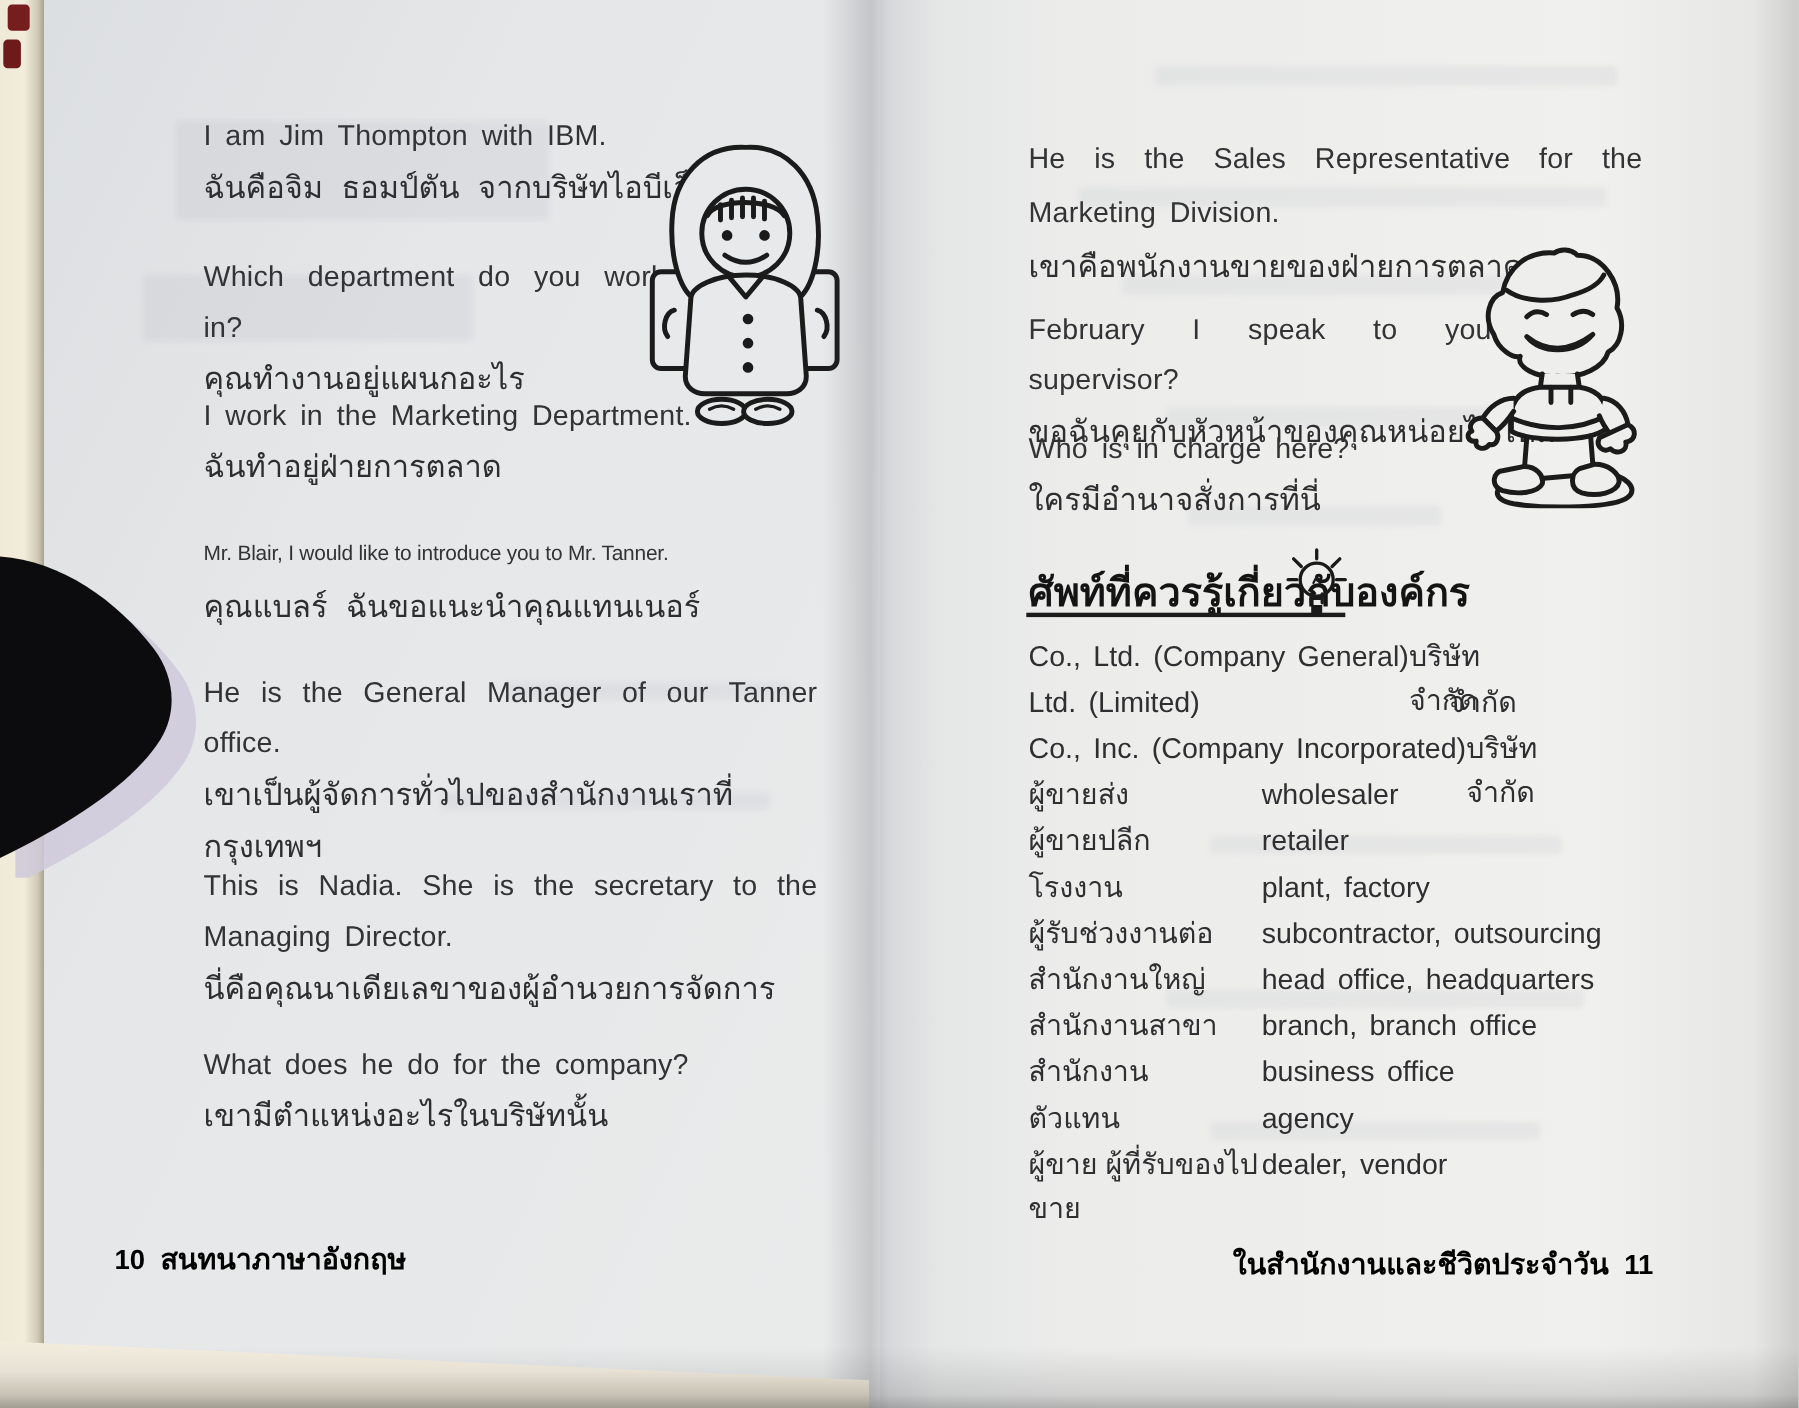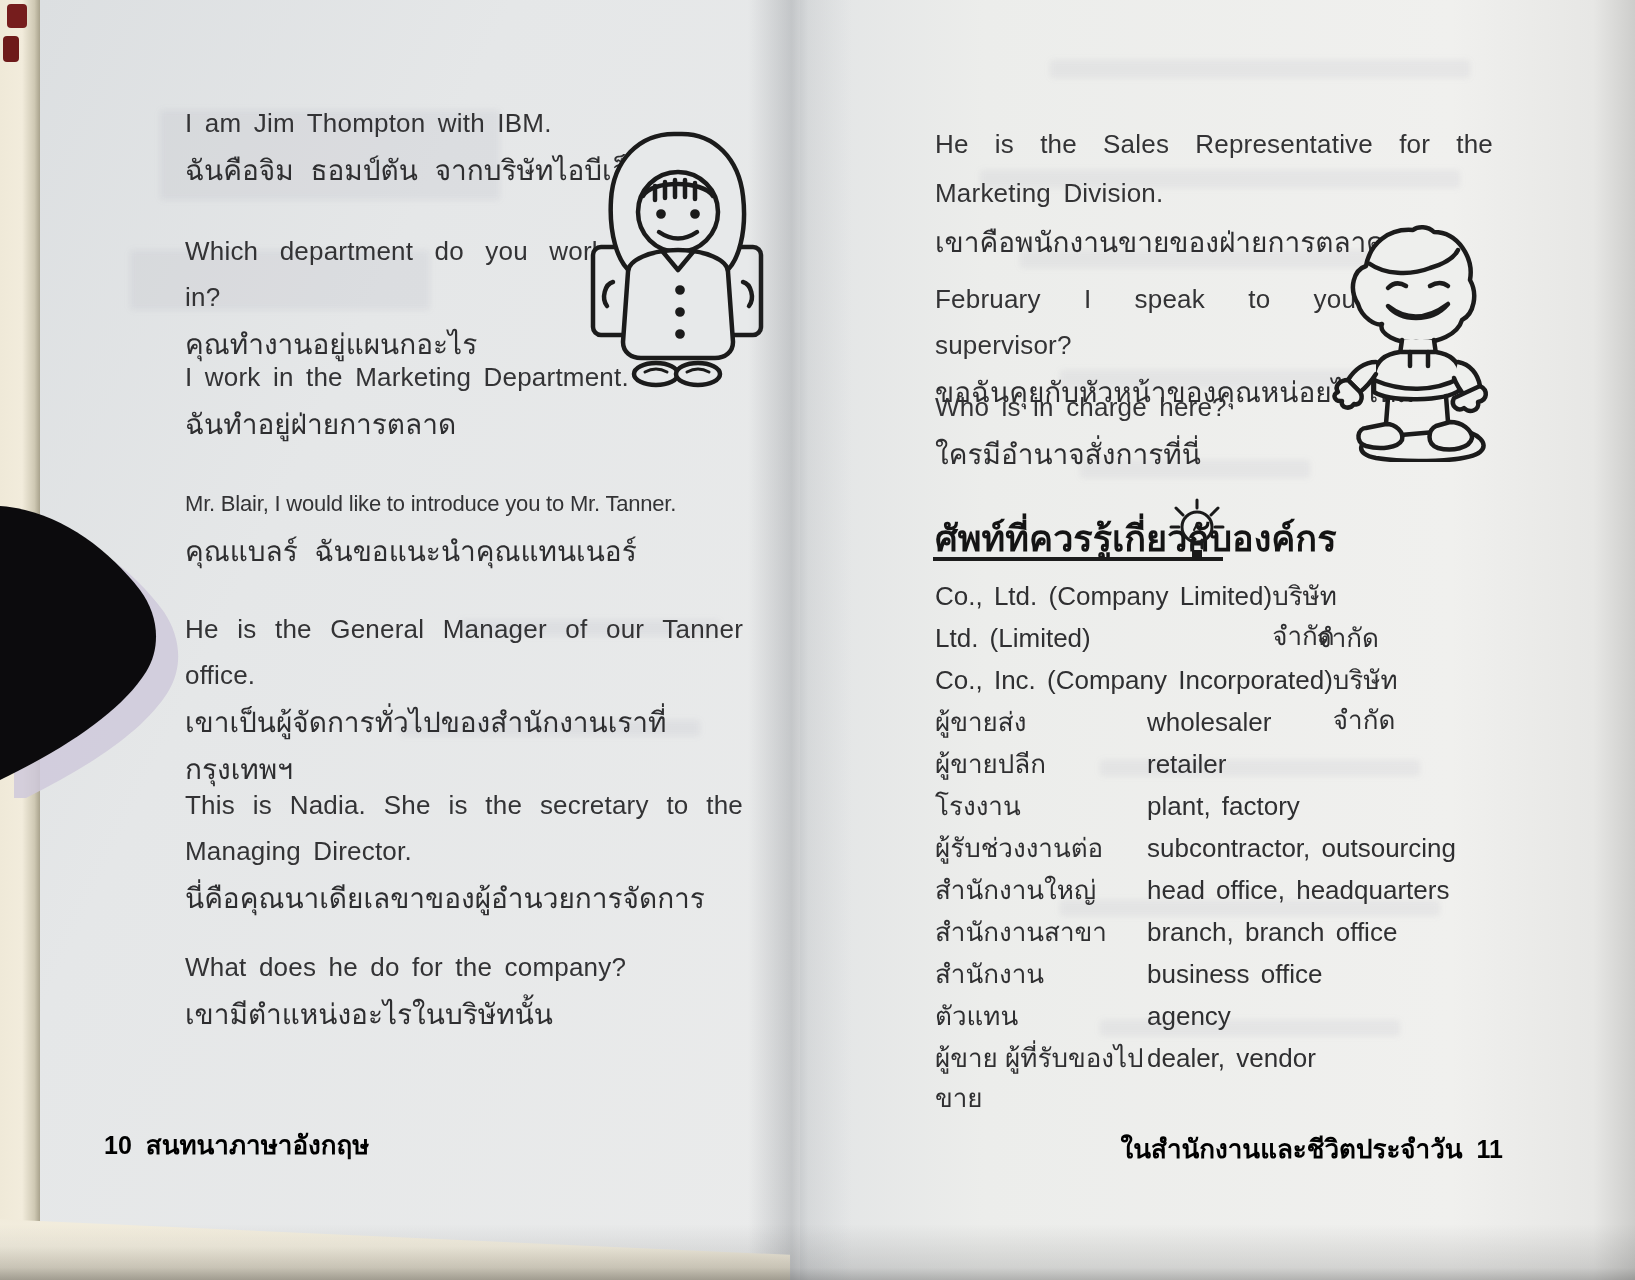--- a/index.html
+++ b/index.html
@@ -26,21 +26,21 @@
     background:linear-gradient(180deg,rgba(0,0,0,0) 0%,rgba(40,40,40,.14) 78%,rgba(20,20,20,.28) 100%);}
   .page-stack{position:absolute;left:0;bottom:0;width:790px;height:74px;pointer-events:none;
     clip-path:polygon(0 18%,100% 66%,100% 100%,0 100%);
     background:linear-gradient(180deg,#efe9d9 0%,#f5f0e1 55%,#d7d1c0 100%);}
   
   .dlg{position:absolute;width:558px;}
   .lp .dlg{left:185px;}
   .rp .dlg{left:935px;}
   .en{margin:0;font-size:26px;line-height:46px;letter-spacing:.2px;word-spacing:5px;
       text-align:justify;color:#333335;}
-  .en.tight{font-size:22px;word-spacing:0;letter-spacing:-.2px;}
+  .en.tight{font-size:19px;word-spacing:0;letter-spacing:-.2px;}
   .th{margin:1px 0 0 0;font-size:28px;line-height:47px;word-spacing:9px;color:#2e2e30;}
   
   .sec-head{position:absolute;left:935px;top:510px;font-size:36px;font-weight:bold;color:#141414;letter-spacing:0;}
   .sec-underline{position:absolute;left:933px;top:557px;width:290px;height:4px;background:#1c1c1c;}
   .bulb{position:absolute;left:1166px;top:494px;}
   
   .vlist{position:absolute;left:935px;top:576px;width:560px;}
   .vrow{display:flex;height:42px;line-height:40px;font-size:26px;color:#2f2f31;}
   .vrow .l{width:212px;flex:0 0 auto;}
   .vrow .r{word-spacing:4px;}
@@ -148,21 +148,21 @@
           <line x1="5" y1="33" x2="13" y2="33"></line>
           <line x1="57" y1="33" x2="49" y2="33"></line>
           <path d="M28,36 l3,-6 l3,6" stroke-width="2"></path>
         </g>
         <rect x="26" y="56" width="10" height="10" fill="#1a1a1a"></rect>
       </svg>
     </div>
 
     <div class="vlist">
       <div class="vrow wide">
-          <span class="l">Co., Ltd. (Company Limited)</span>
+          <span class="l">Co., Ltd. (Company General)</span>
           <span class="r th" style="margin:0;line-height:40px;font-size:26px">บริษัทจำกัด</span>
         </div>
       <div class="vrow wide">
           <span class="l">Ltd. (Limited)</span>
           <span class="r th" style="margin:0;line-height:40px;font-size:26px">จำกัด</span>
         </div>
       <div class="vrow wide">
           <span class="l">Co., Inc. (Company Incorporated)</span>
           <span class="r th" style="margin:0;line-height:40px;font-size:26px">บริษัทจำกัด</span>
         </div>

